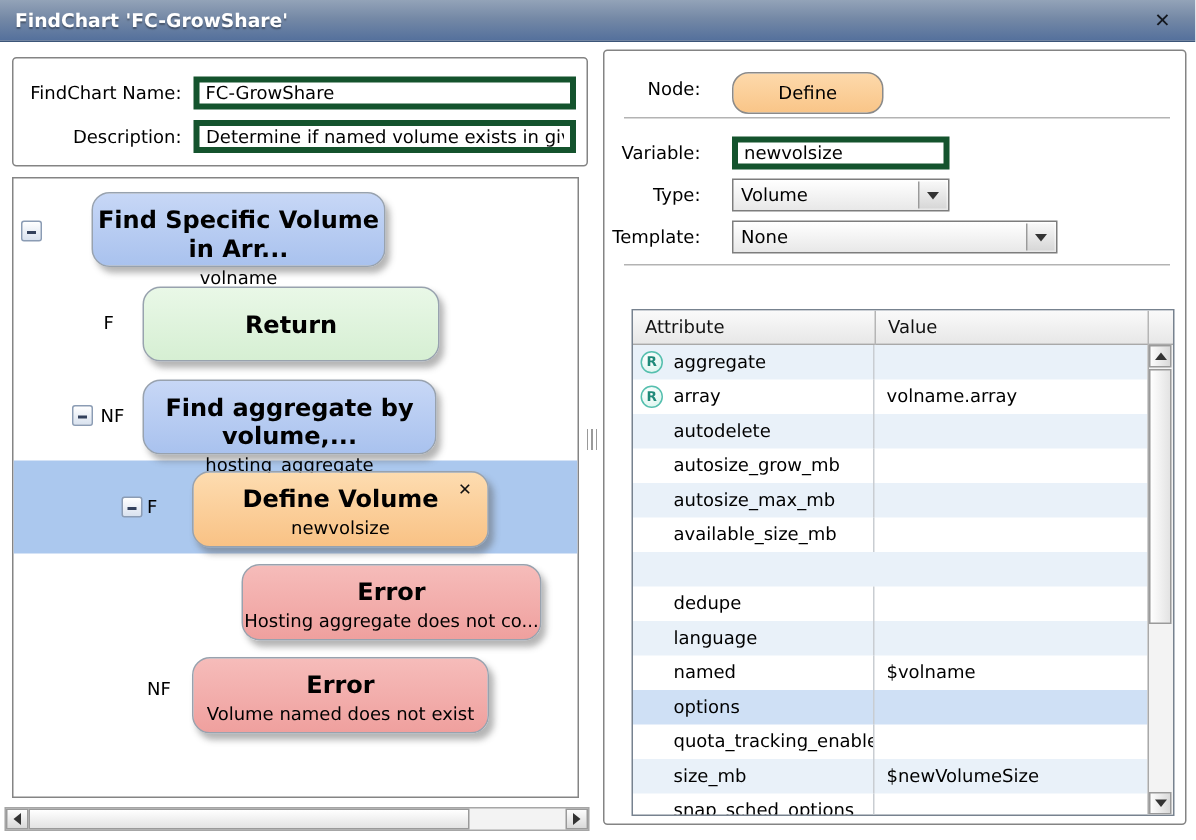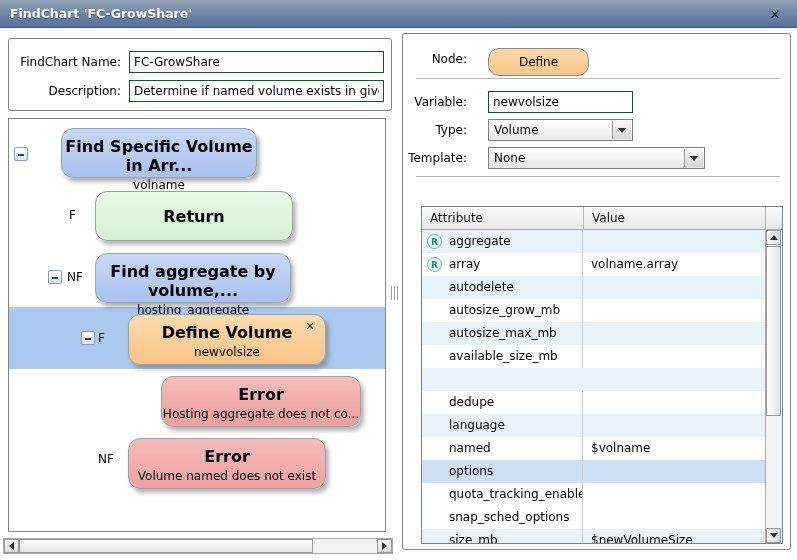--- a/index.html
+++ b/index.html
@@ -21,21 +21,21 @@
   .titlebar .close {
     position:absolute; right:14px; top:6px; width:16px; height:16px;
     cursor:pointer; color:#14181f; text-shadow:none; font-weight:bold;
     display:flex; align-items:center; justify-content:center; font-size:13px;
   }
   .close::before { content:"✕"; }
   
   .groupbox { position:absolute; border:1px solid #848484; border-radius:3px; background:#fff; }
   .flabel { position:absolute; text-align:right; line-height:22px; color:#000; }
   .tinput {
-    position:absolute; border:1px solid #14532d; background:#fff; height:22px;
+    position:absolute; border:4px solid #14532d; background:#fff; height:22px;
     font-family:inherit; font-size:12px; padding:0 4px; color:#000;
   }
   
   .flowpanel { position:absolute; left:8px; top:118px; width:378px; height:414px;
     border:1px solid #848484; background:#fff; overflow:hidden; }
   .selband { position:absolute; left:0; width:100%; background:#abc8ee; }
   .fnode {
     position:absolute; border:1px solid #98a2ae; border-radius:12px;
     box-shadow:3px 4px 4px rgba(90,90,90,0.45);
     text-align:center; padding-top:8px;
@@ -254,27 +254,27 @@
           <div class="tcell val"><span>$volname</span></div>
         </div>
         <div class="trow stripe selected">
           <div class="tcell attr"><span>options</span></div>
           <div class="tcell val"><span></span></div>
         </div>
         <div class="trow">
           <div class="tcell attr"><span>quota_tracking_enabled</span></div>
           <div class="tcell val"><span></span></div>
         </div>
-        <div class="trow">
-          <div class="tcell attr"><span>snap_sched_options</span></div>
-          <div class="tcell val"><span></span></div>
-        </div>
         <div class="trow stripe">
           <div class="tcell attr"><span>size_mb</span></div>
           <div class="tcell val"><span>$newVolumeSize</span></div>
+        </div>
+        <div class="trow">
+          <div class="tcell attr"><span>snap_sched_options</span></div>
+          <div class="tcell val"><span></span></div>
         </div>
       </div>
     <div class="tscroll">
       <div class="sbtn sbtn-v" style="left:0; top:0; width:15px; height:15px;">
           <span class="tri-u"></span>
         </div>
       <div class="vthumb"></div>
       <div class="sbtn sbtn-v" style="left:0; bottom:0; width:15px; height:15px;">
           <span class="tri-d"></span>
         </div>

